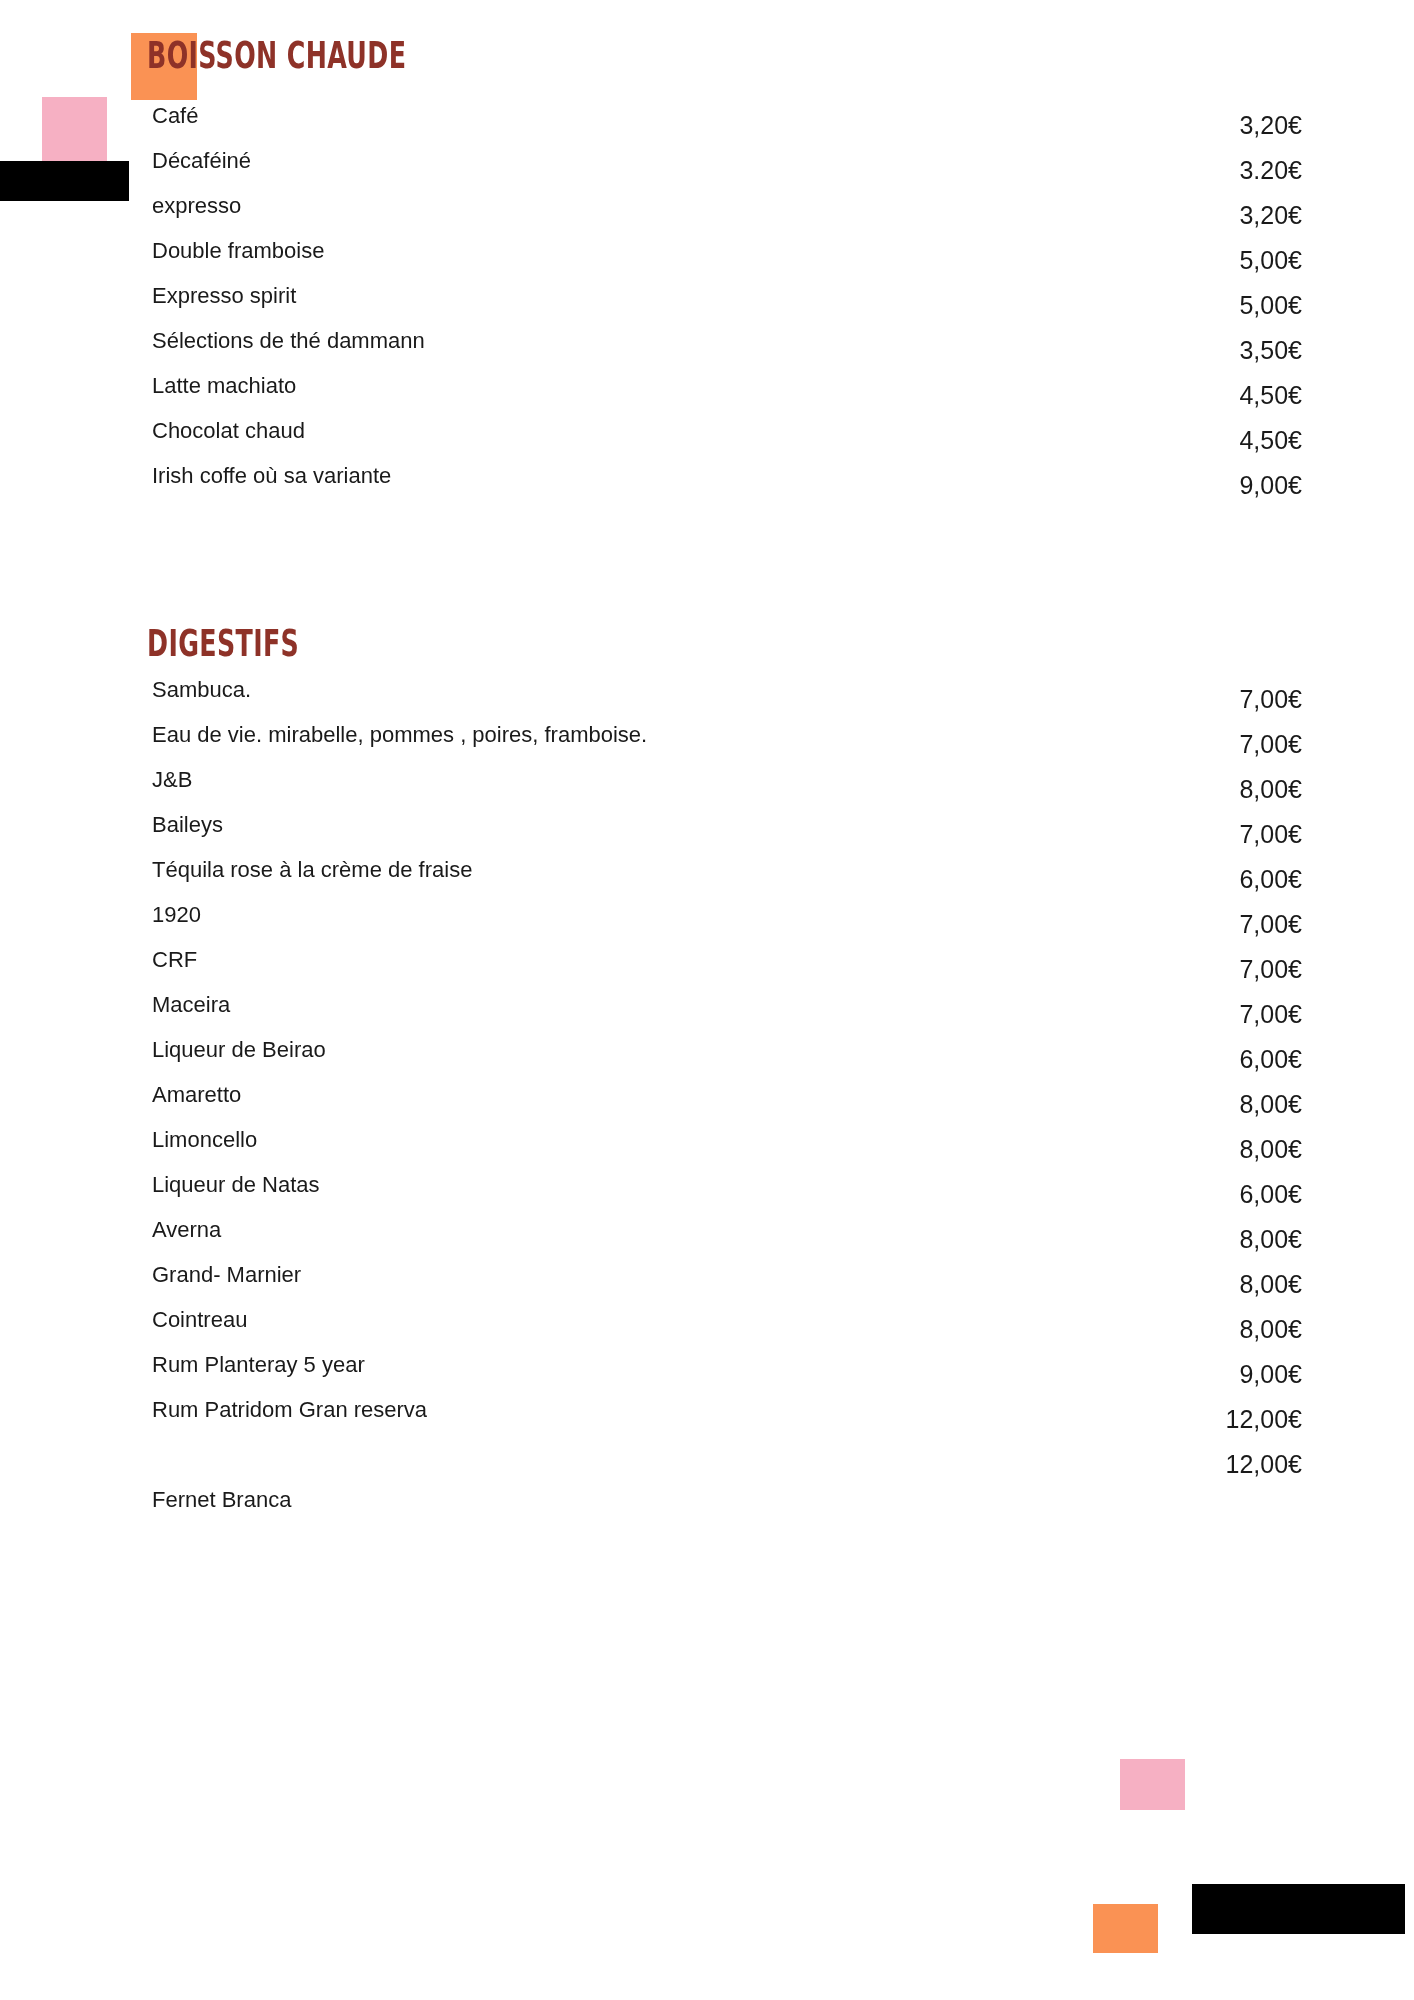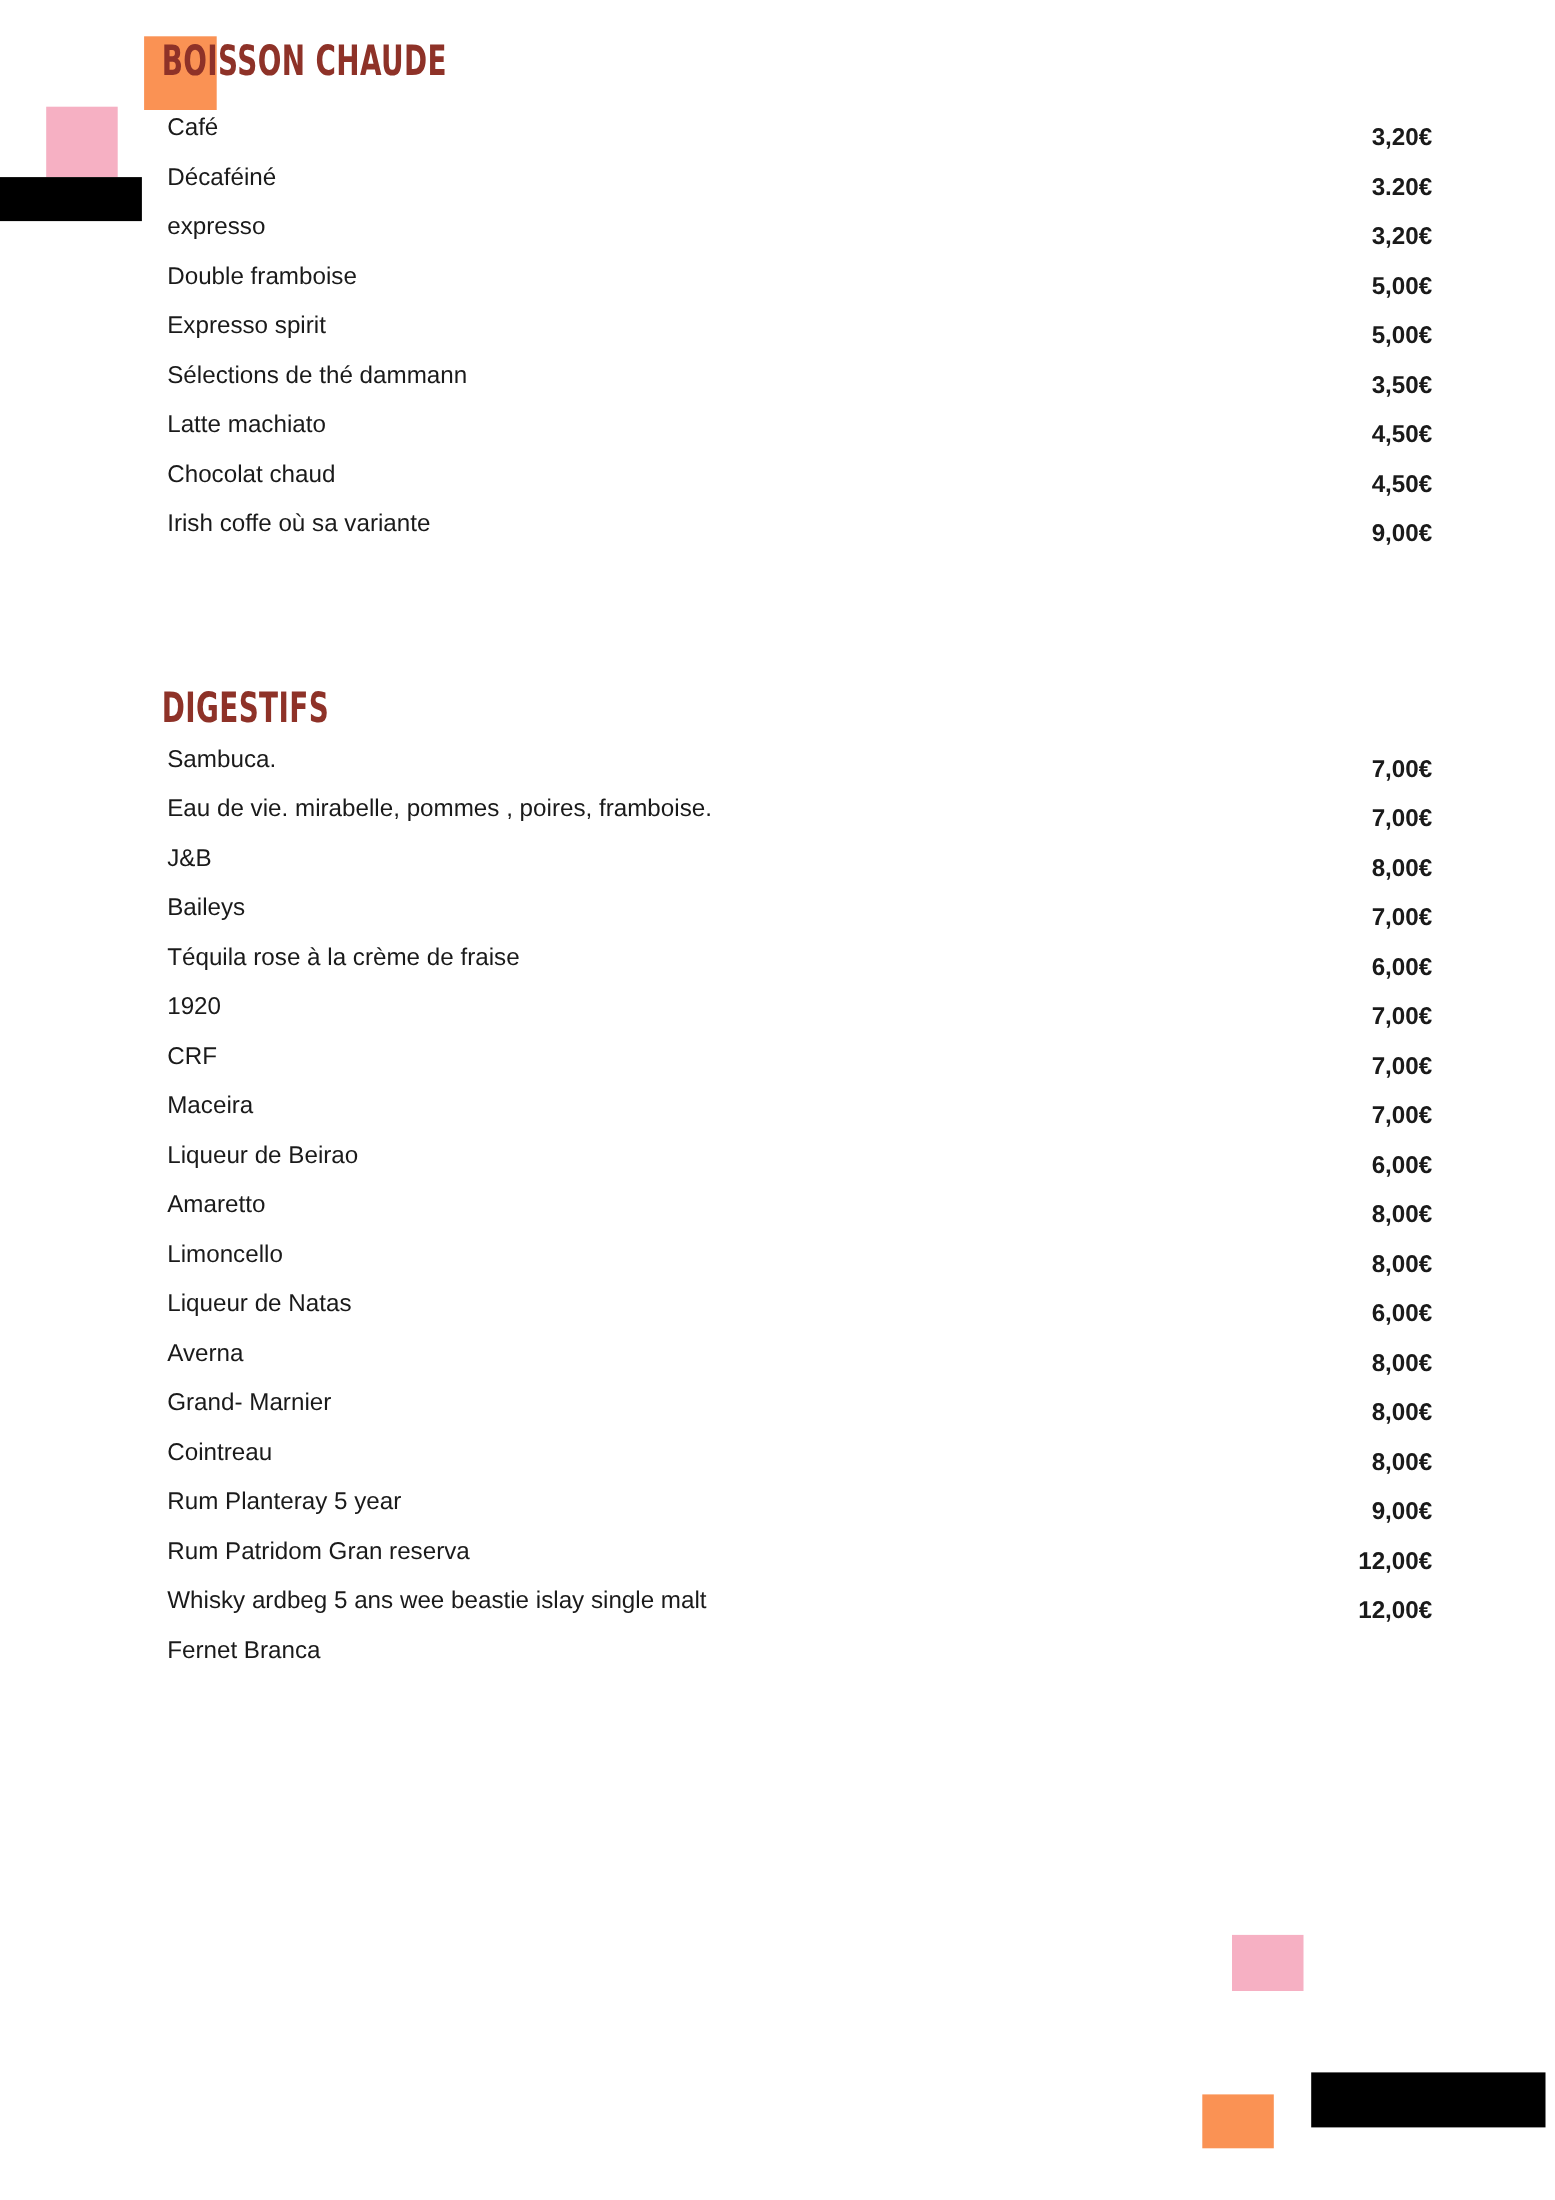--- a/index.html
+++ b/index.html
@@ -106,24 +106,24 @@
     font-size: 22px;
     line-height: 34px;
     color: #1a1a1a;
     font-weight: 400;
     white-space: nowrap;
   }
   .item-price {
     position: absolute;
     right: 128px;
     top: 11px;
-    font-size: 22px;
+    font-size: 25px;
     line-height: 30px;
     color: #1a1a1a;
-    font-weight: 700;
+    font-weight: 400;
     white-space: nowrap;
     text-align: left;
   }
   .item-price.highlight {
     color: #ffffff;
     right: 146px;
     top: 9px;
   }
 </style>
 </head>
@@ -245,21 +245,20 @@
         </li>
         <li class="menu-item">
           <span class="item-name">Rum Planteray 5 year</span>
           <span class="item-price">9,00€</span>
         </li>
         <li class="menu-item">
           <span class="item-name">Rum Patridom Gran reserva</span>
           <span class="item-price">12,00€</span>
         </li>
         <li class="menu-item">
-          <span class="item-name">Whisky ardbeg 5 ans wee beastie islay single malt</span>
           <span class="item-price">12,00€</span>
         </li>
         <li class="menu-item">
           <span class="item-name">Fernet Branca</span>
           <span class="item-price highlight">8,00€</span>
         </li>
       </ul>
   </section>
 
 </div>

